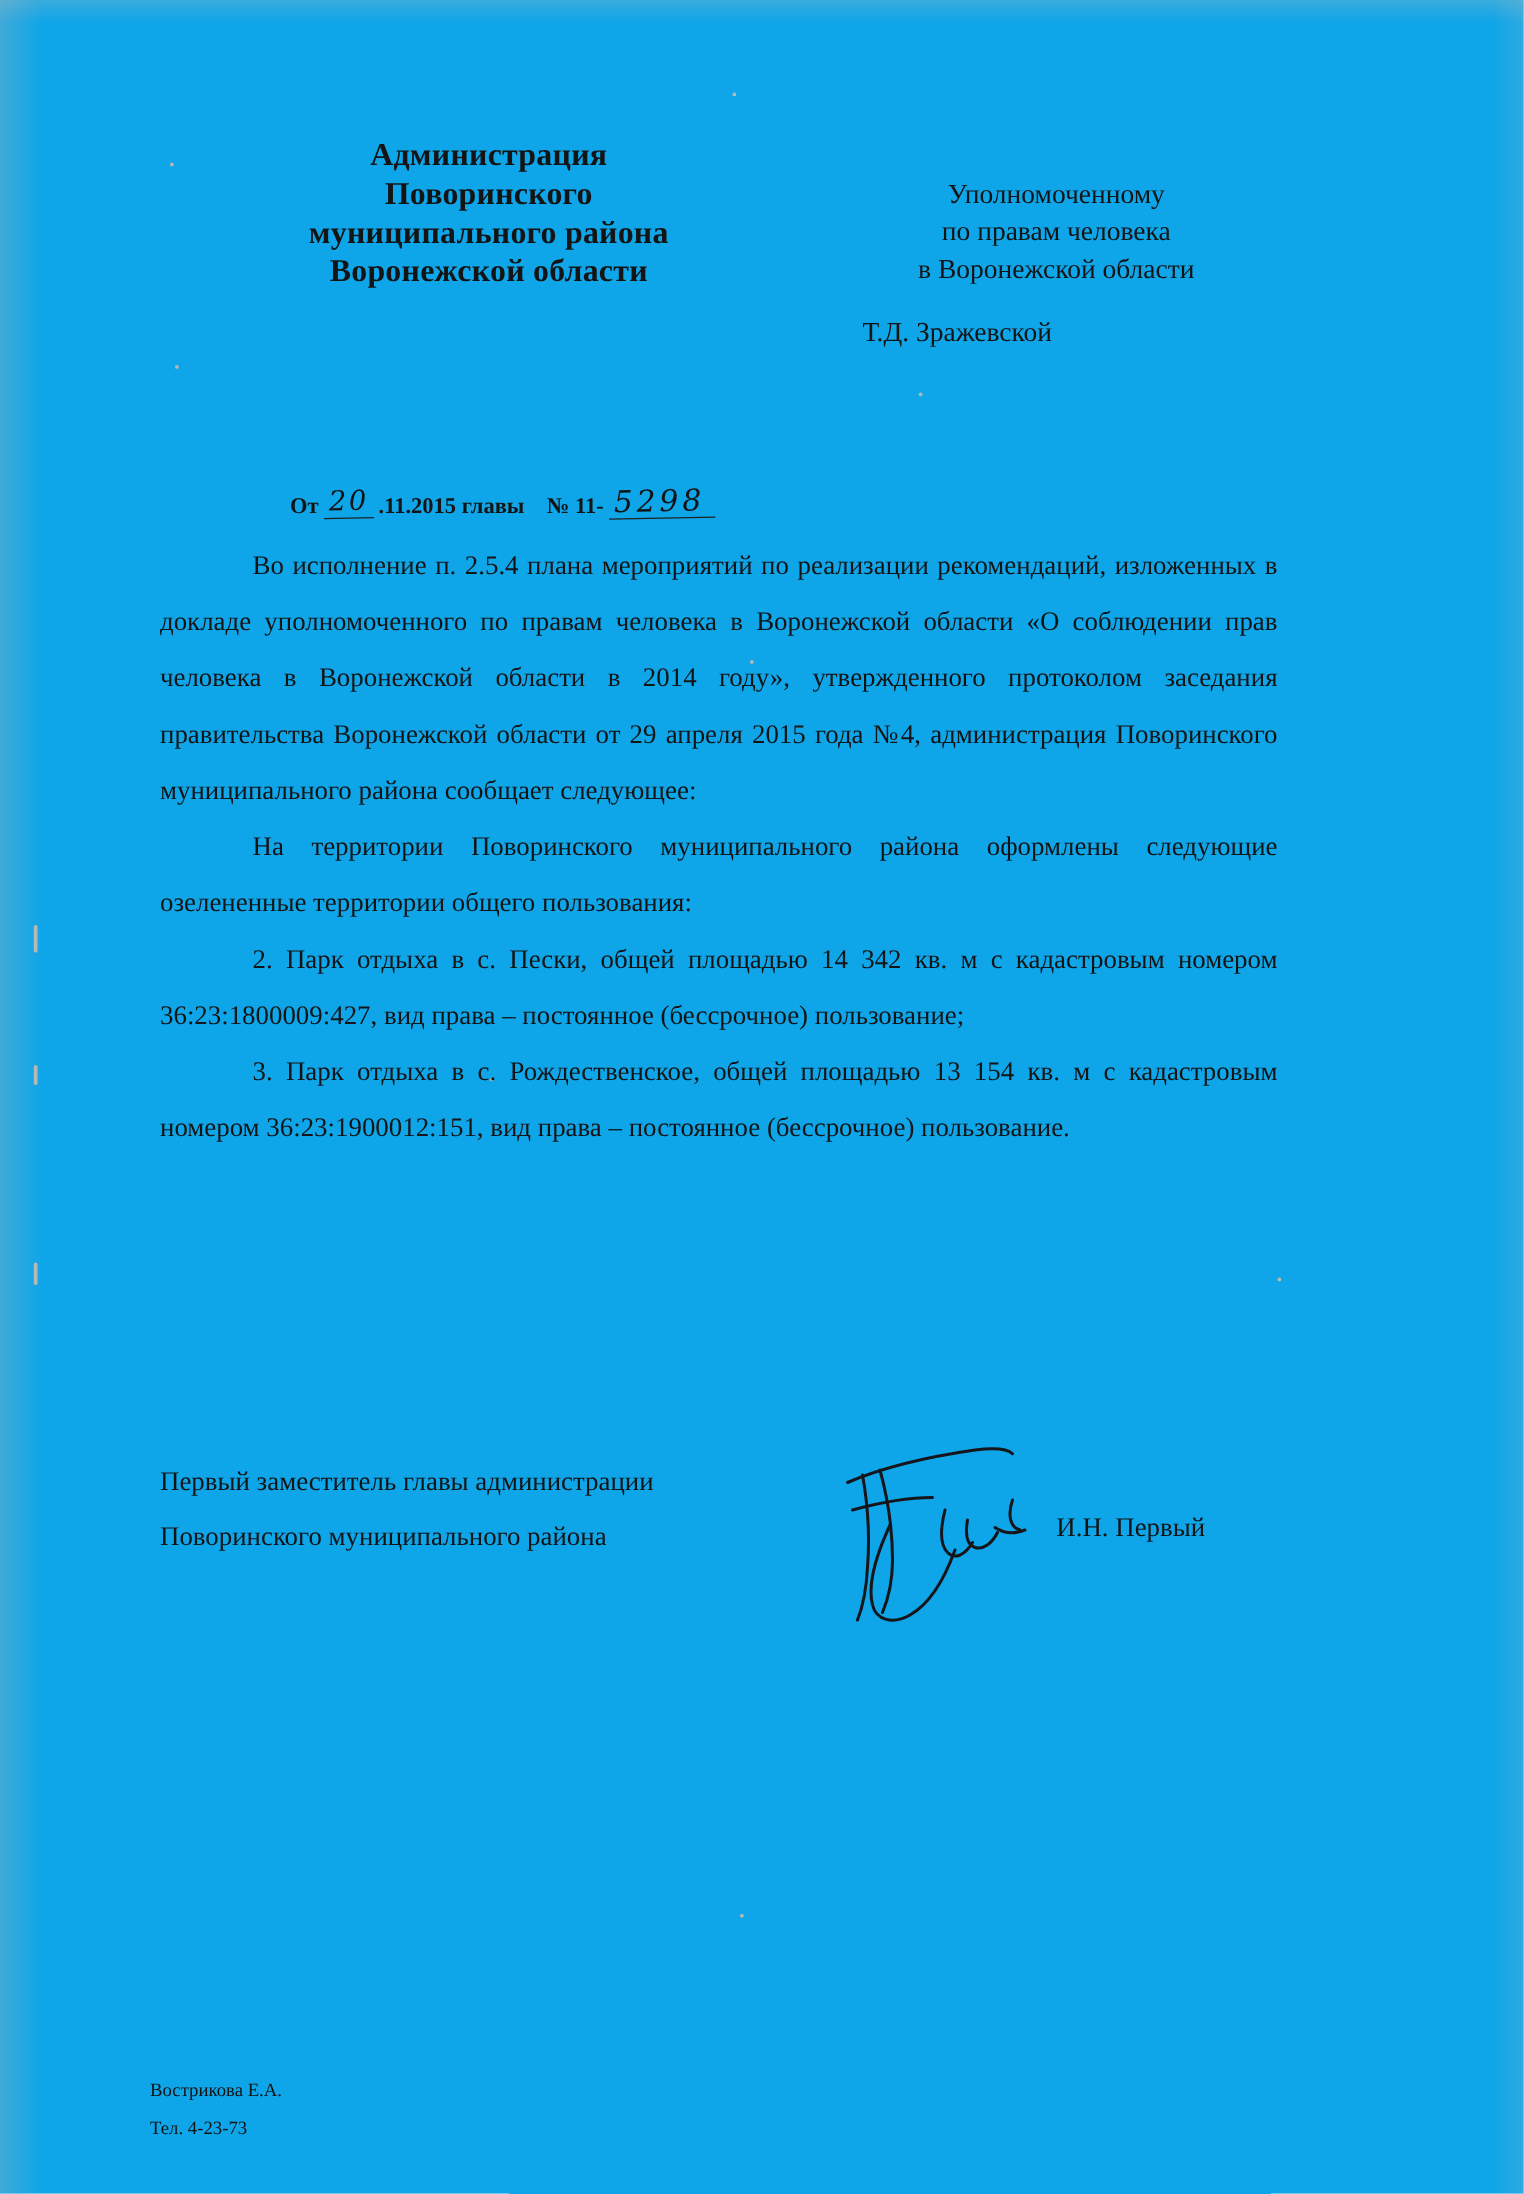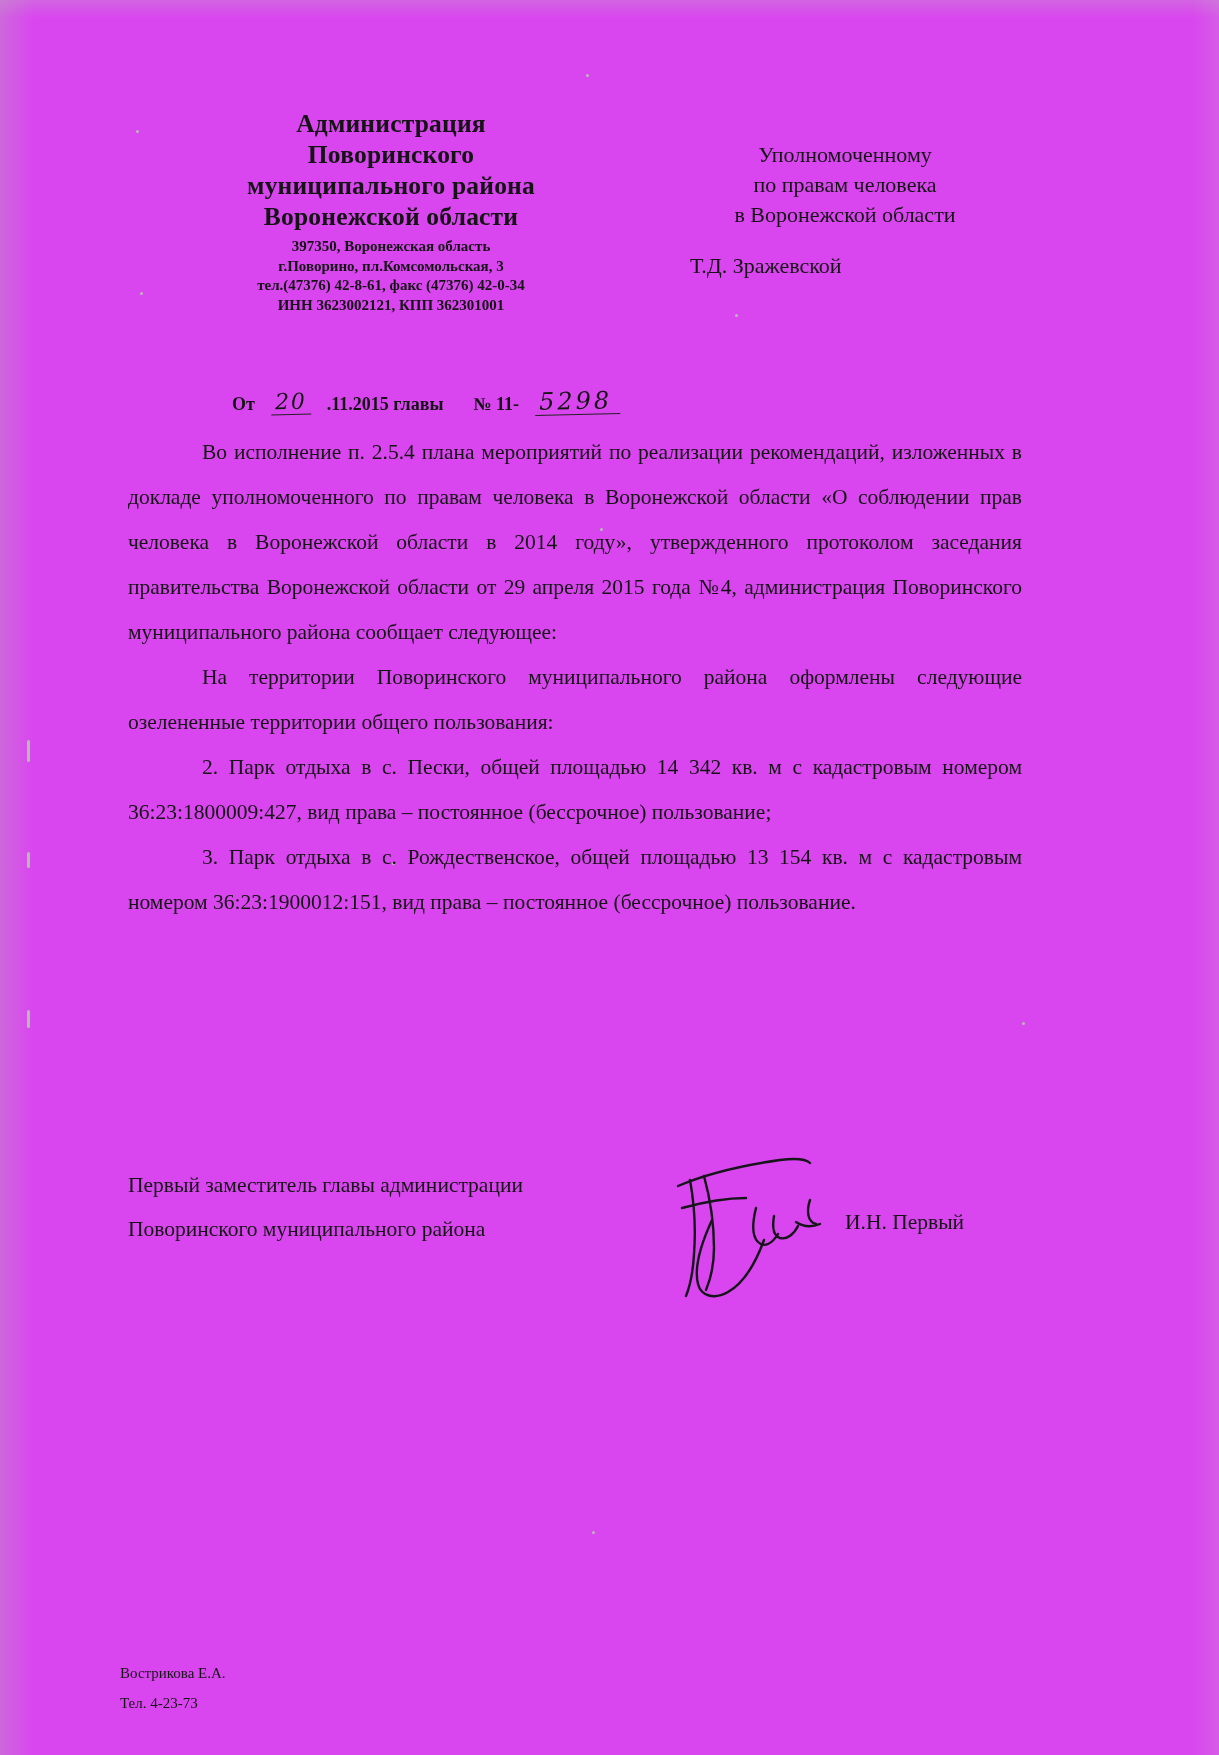--- a/index.html
+++ b/index.html
@@ -8,21 +8,21 @@
     background: #ffffff;
   }
   body {
     font-family: "Liberation Serif", "DejaVu Serif", serif;
     color: #141414;
   }
   .page {
     position: relative;
     width: 1219px;
     height: 1755px;
-    background: #d946ef;
+    background: #0ea5e9;
     overflow: hidden;
     text-decoration: underline;
   }
   
   .scan-edge-left {
     position: absolute;
     left: 0; top: 0;
     width: 34px; height: 100%;
     background: linear-gradient(to right, rgba(180,180,175,0.30), rgba(255,255,255,0));
     pointer-events: none;
@@ -72,21 +72,21 @@
   
   .date-line {
     position: absolute;
     left: 232px;
     top: 389px;
     font-size: 18px;
     font-weight: bold;
     white-space: nowrap;
     display: flex;
     align-items: flex-end;
-    gap: 16px;
+    gap: 4px;
   }
   .hand {
     font-family: "DejaVu Serif", serif;
     font-weight: normal;
     font-style: italic;
     font-size: 22px;
     letter-spacing: 2px;
     border-bottom: 1.4px solid #222;
     padding: 0 4px 1px 4px;
     transform: rotate(-1.2deg);
@@ -188,26 +188,20 @@
   <div class="speck" style="left:27px;top:1010px;width:3px;height:18px;border-radius:2px;"></div>
   <div class="speck" style="left:392px;top:862px;width:3px;height:3px;"></div>
   <div class="speck" style="left:1022px;top:1022px;width:3px;height:3px;"></div>
   <div class="speck" style="left:592px;top:1531px;width:3px;height:3px;"></div>
 
   <div class="letterhead">
     <div class="lh-org-line">Администрация</div>
     <div class="lh-org-line">Поворинского</div>
     <div class="lh-org-line">муниципального района</div>
     <div class="lh-org-line">Воронежской области</div>
-    <div class="lh-contact">
-      <div>397350, Воронежская область</div>
-      <div>г.Поворино, пл.Комсомольская, 3</div>
-      <div>тел.(47376) 42-8-61, факс (47376) 42-0-34</div>
-      <div>ИНН 3623002121, КПП 362301001</div>
-    </div>
   </div>
 
   <div class="date-line">
     <span>От</span>
     <span class="hand">20</span>
     <span>.11.2015 главы</span>
     <span style="padding-left:14px;">№ 11-</span>
     <span class="hand num">5298</span>
   </div>
 

